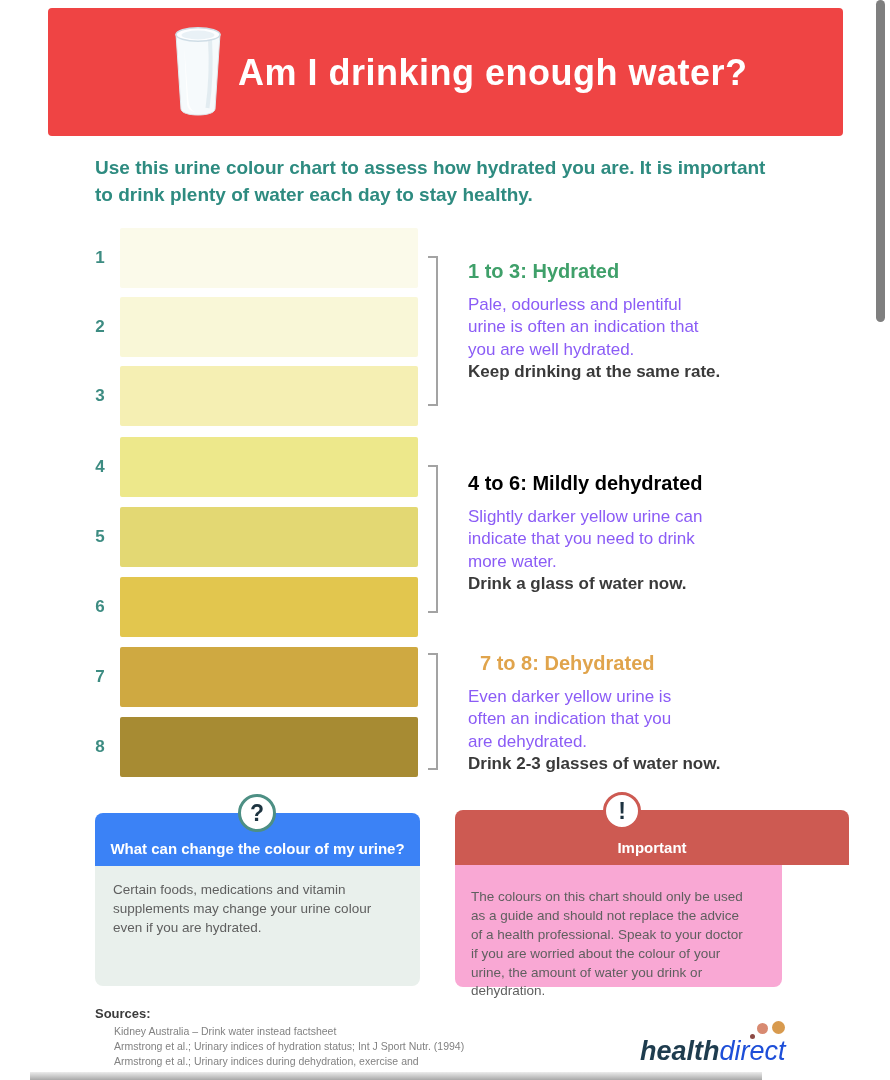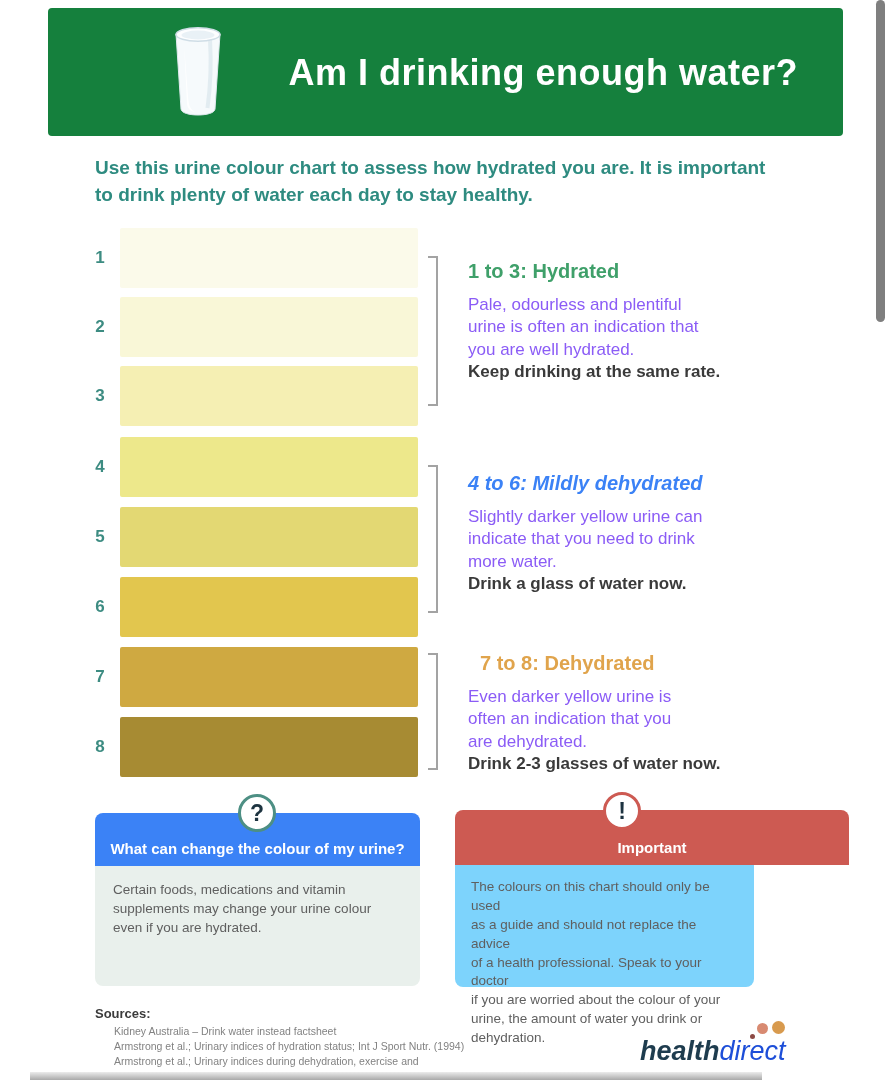--- a/index.html
+++ b/index.html
@@ -51,21 +51,21 @@
   }
   .circle {
     position:absolute; width:38px; height:38px; border-radius:50%;
     background:#ffffff; border:3px solid #888;
     display:flex; align-items:center; justify-content:center;
     font-size:23px; font-weight:bold; color:#1d3340; z-index:2;
   }
   .qbox-header { left:95px; top:813px; width:325px; height:53px; font-size:15px; }
   .qbox-body   { left:95px; top:866px; width:325px; height:120px; background:#e9f0ec; padding:15px 18px; }
   .ibox-header { left:455px; top:810px; width:394px; height:55px; font-size:15px; }
-  .ibox-body   { left:455px; top:865px; width:299px; height:122px; background:#7dd3fc; padding:13px 16px; }
+  .ibox-body   { left:455px; top:865px; width:327px; height:122px; background:#f9a8d4; padding:23px 16px; }
   
   .sources { position:absolute; left:95px; top:1006px; width:430px; }
   .sources h3 { font-size:13px; font-weight:bold; color:#3b3b3b; margin-bottom:3px; }
   .src-line { font-size:10.5px; color:#828282; line-height:1.45; white-space:pre-line;padding-left:19px; }
   
   .logo { position:absolute; left:640px; top:1036px; width:180px; font-size:27px; font-style:italic; }
   .logo .p1 { color:#1e3c4e; font-weight:bold; }
   .logo .p2 { color:#1d4ed8; }
   .dot { position:absolute; border-radius:50%; }
   .dot1 { left:110px; top:-2px;  width:5px;  height:5px;  background:#8d4a45; }
@@ -73,21 +73,21 @@
   .dot3 { left:132px; top:-15px; width:13px; height:13px; background:#d89a4e; }
   
   .scrollbar { position:absolute; left:876px; top:0; width:9px; height:322px; background:#7f7f7f; border-radius:5px; }
   .bottom-shadow { position:absolute; left:30px; top:1072px; width:732px; height:8px; background:linear-gradient(#ececec,#a9a9a9); }
 </style>
 </head>
 <body>
 
 <div class="page">
 
-  <div class="header" style="background: #15803d; text-align: right;">
+  <div class="header" style="background: #ef4444;">
     <span class="glass">
       <svg width="56" height="98" viewBox="0 0 56 98">
         <path d="M6 10 L50 10 L45 85 C44.5 93 11.5 93 11 85 Z" fill="#f6fafc" stroke="#dfe9ee" stroke-width="1"></path>
         <path d="M40 16 C41.5 40 40.5 62 37.5 84" stroke="#dde8ee" stroke-width="4" fill="none" opacity="0.8"></path>
         <path d="M14 20 L17 80 C17.5 86 23 88 25 88 C19 85 18.5 78 18 72 Z" fill="#ffffff" opacity="0.9"></path>
         <ellipse cx="28" cy="10.5" rx="22" ry="6.8" fill="#fdfeff" stroke="#cfdde6" stroke-width="1.5"></ellipse>
         <ellipse cx="28" cy="11" rx="16.5" ry="4.4" fill="#e9f1f6"></ellipse>
       </svg>
     </span>
     <h1 class="title">Am I drinking enough water?</h1>
@@ -134,21 +134,21 @@
   <div class="bracket" style="top:653px;height:117px"></div>
 
   <div class="desc" style="top:260px">
     <h2 style="color: rgb(63, 160, 106);">1 to 3: Hydrated</h2>
     <p class="body">Pale, odourless and plentiful
 urine is often an indication that
 you are well hydrated.</p>
     <p class="action">Keep drinking at the same rate.</p>
   </div>
   <div class="desc" style="top:472px">
-    <h2 style="color: #3b82f6; font-style: italic;">4 to 6: Mildly dehydrated</h2>
+    <h2 style="color: #000000;">4 to 6: Mildly dehydrated</h2>
     <p class="body">Slightly darker yellow urine can
 indicate that you need to drink
 more water.</p>
     <p class="action">Drink a glass of water now.</p>
   </div>
   <div class="desc" style="top:652px">
     <h2 style="color: rgb(224, 164, 76); margin-left: 12px;">7 to 8: Dehydrated</h2>
     <p class="body">Even darker yellow urine is
 often an indication that you
 are dehydrated.</p>

